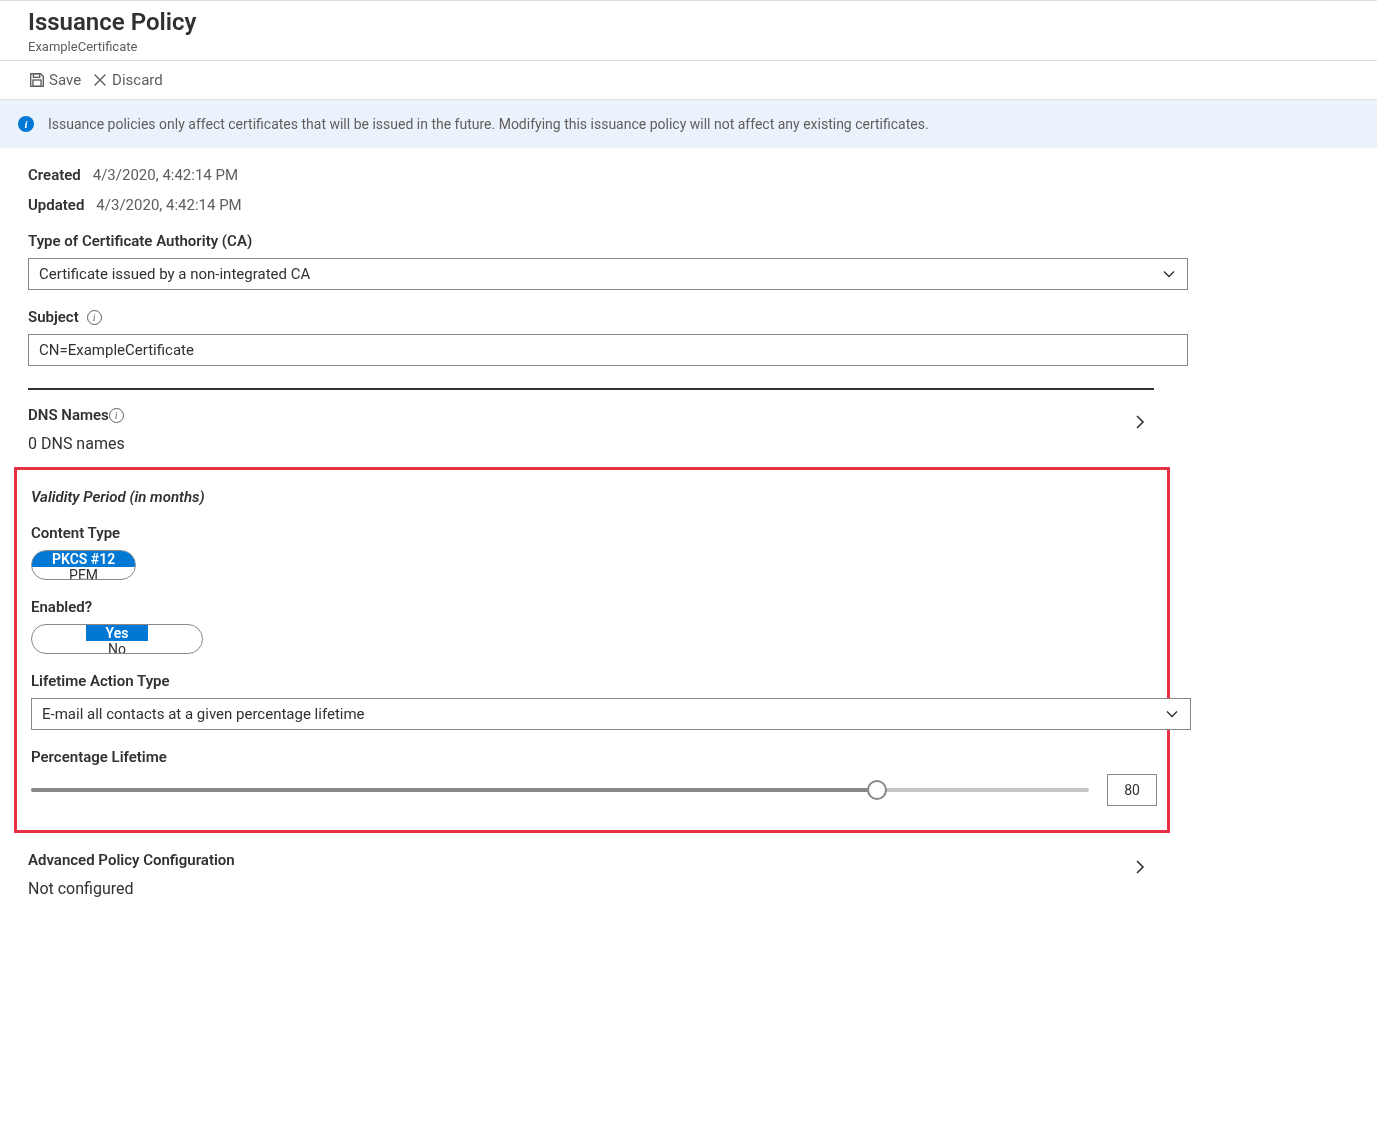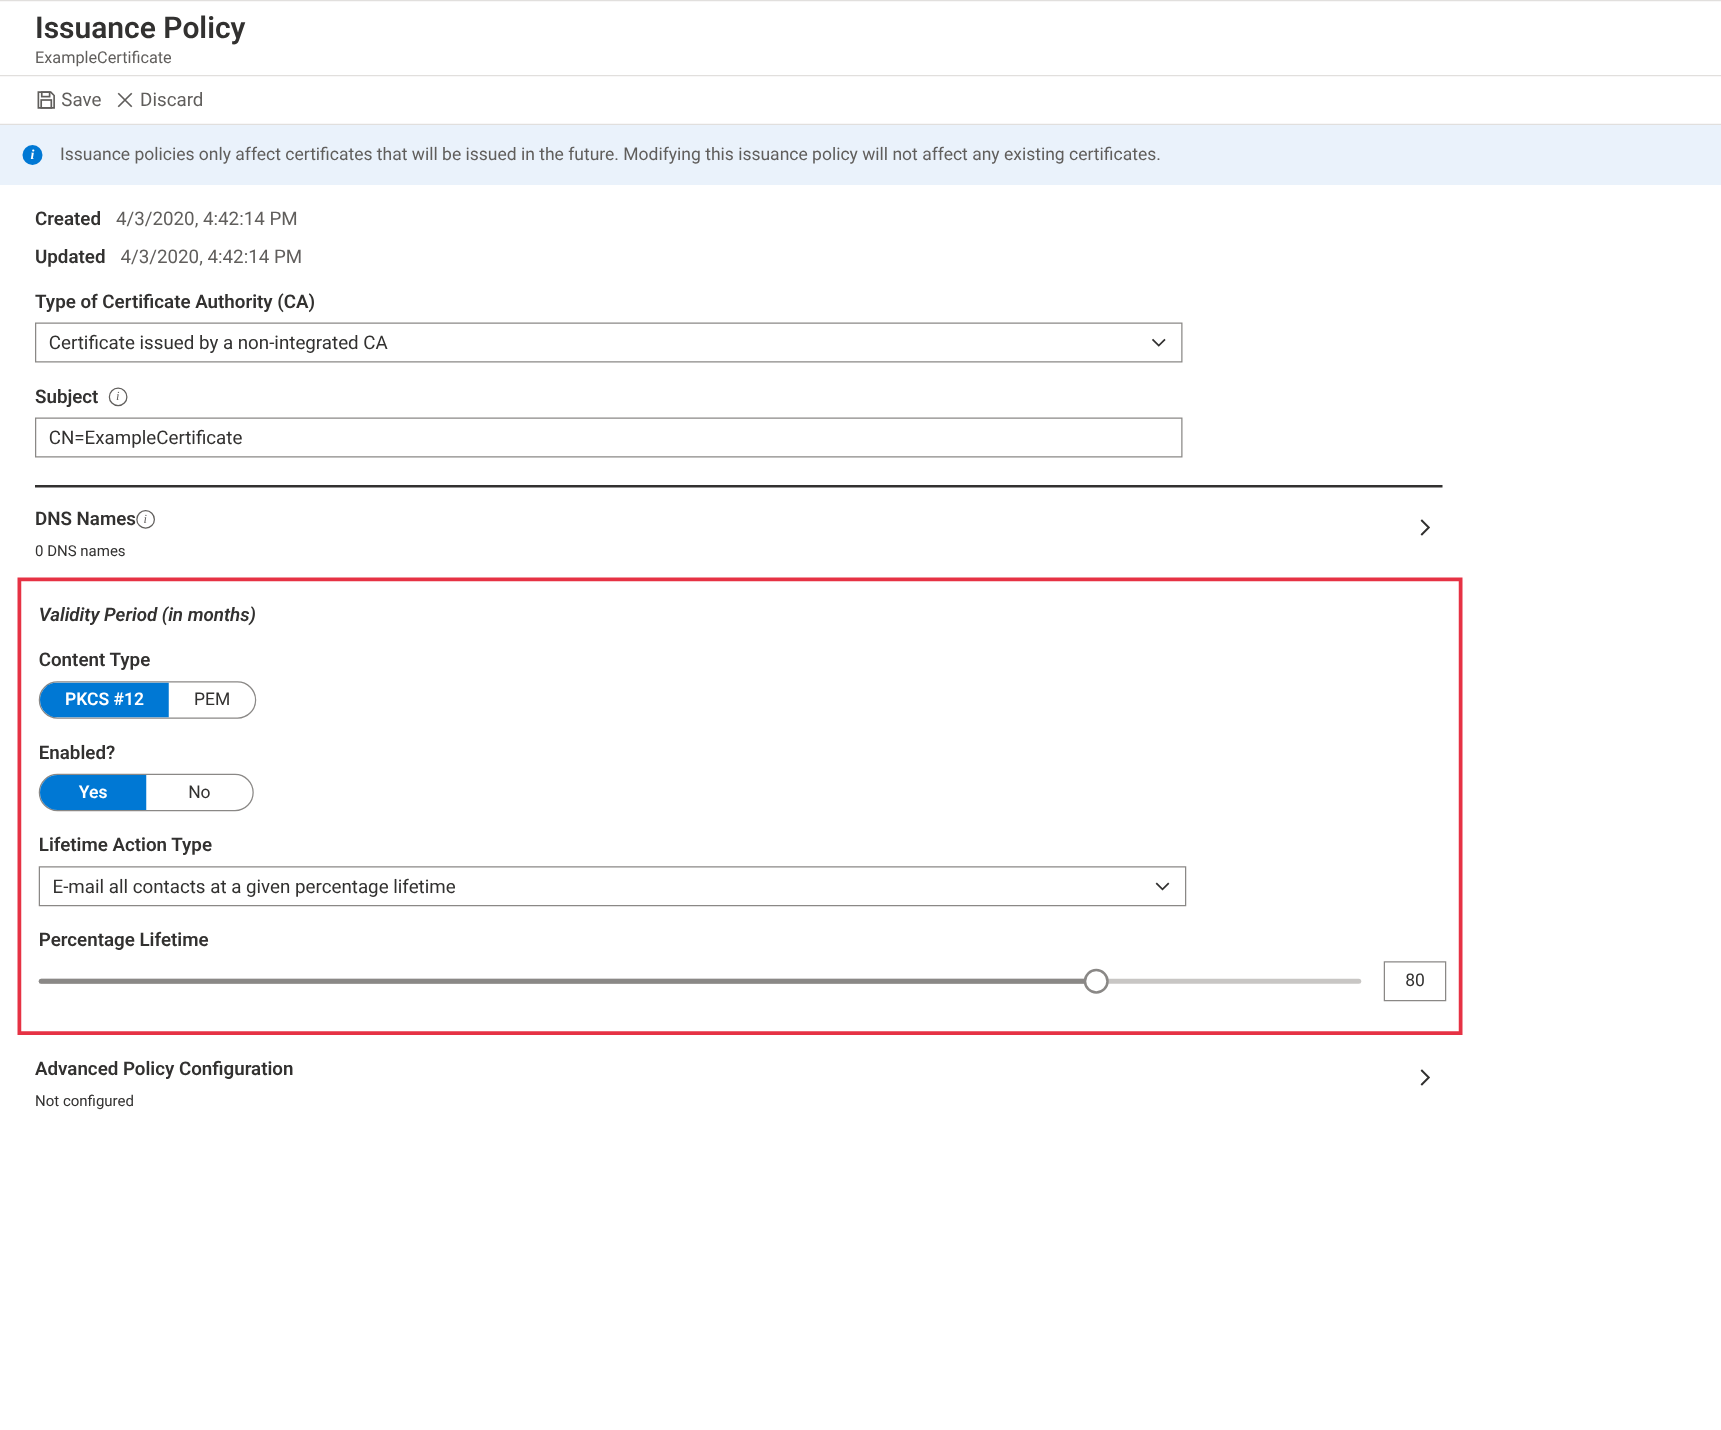--- a/index.html
+++ b/index.html
@@ -48,45 +48,45 @@
   .content{padding:18px 0 0 28px;}
   .kv-row{display:flex;gap:12px;font-size:15px;margin-bottom:12px;}
   .kv-row .k{font-weight:600;color:var(--text);}
   .kv-row .v{color:var(--muted);}
   .label{font-weight:600;font-size:15px;margin:18px 0 8px 0;display:flex;align-items:center;gap:8px;}
   .hint-icon{
     width:15px;height:15px;border:1px solid var(--muted);border-radius:50%;
     display:inline-flex;align-items:center;justify-content:center;
     font-style:italic;font-size:10px;color:var(--muted);font-family:Georgia,serif;font-weight:400;
   }
-  .field-wrap{width:918px;}
+  .field-wrap{width:1160px;}
   .select,.text-input{
     width:100%;height:32px;
     border:1px solid var(--input-border);
     font-size:15px;
     padding:0 10px;
     background:#fff;
     display:flex;align-items:center;justify-content:space-between;
     color:var(--text);
   }
   .select{cursor:pointer;}
   .select .chev{width:16px;height:16px;color:var(--text);}
   .divider{height:2px;background:var(--text);margin:22px 0 0 0;width:1126px;}
   .nav-row{
     width:1126px;
     display:flex;justify-content:space-between;align-items:flex-start;
     padding:16px 4px 0 0;
     cursor:pointer;
   }
   .nav-head{font-weight:600;font-size:15px;display:flex;align-items:center;}
-  .nav-sub{font-size:12px;color:var(--text);margin-top:10px;}
+  .nav-sub{font-size:16px;color:var(--text);margin-top:10px;}
   .chev-right{width:20px;height:20px;color:var(--text);margin-top:6px;}
   .pill-group{
     display:inline-flex;align-items:center;
-    border:1px solid var(--line);border-radius:999px;overflow:hidden;height:30px;
+    border:1px solid var(--line);border-radius:999px;overflow:hidden;height:30px;flex-direction:column;
   }
   .pill{
     padding:0 20px;height:100%;display:inline-flex;align-items:center;
     font-size:14px;font-weight:600;color:var(--text);cursor:pointer;
   }
   .pill.active{background:var(--pill-blue);color:#fff;}
   .slider-row{display:flex;align-items:center;gap:18px;width:1126px;}
   .slider{
     position:relative;flex:1 1 auto;height:24px;display:flex;align-items:center;
   }

